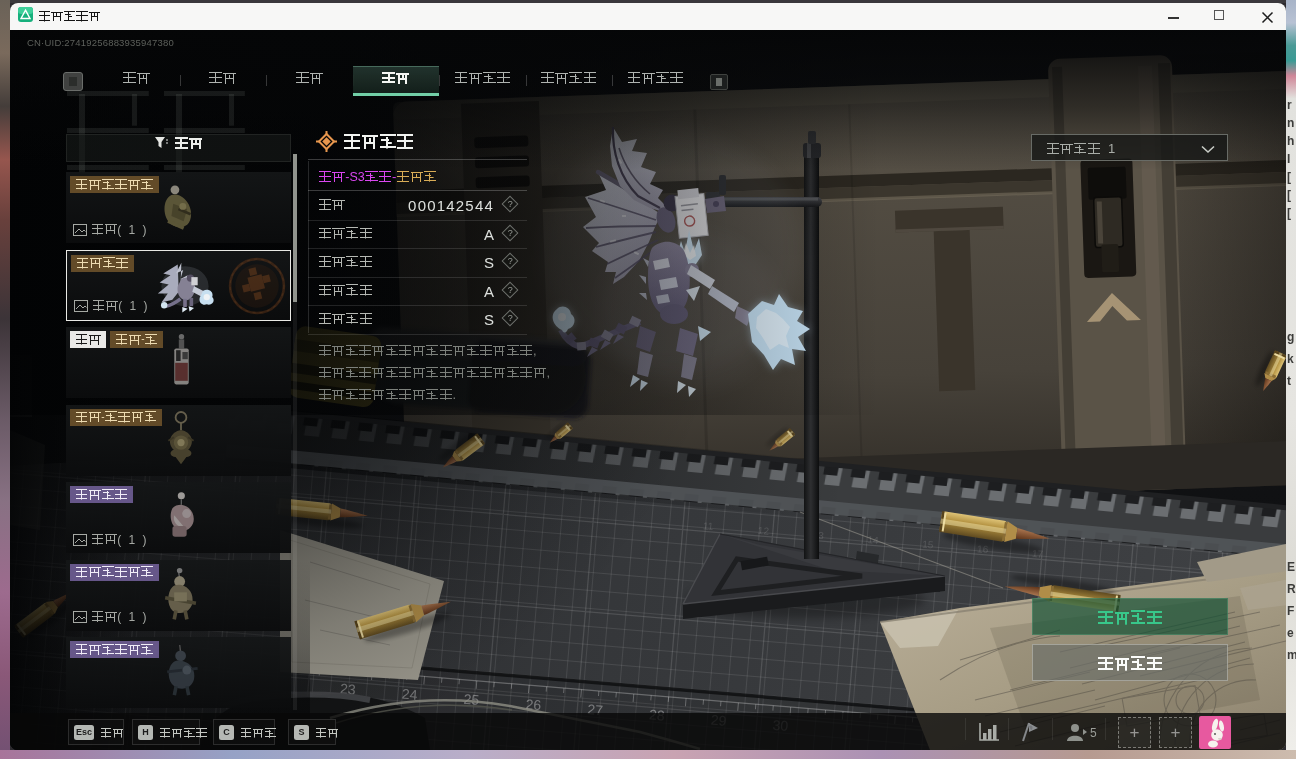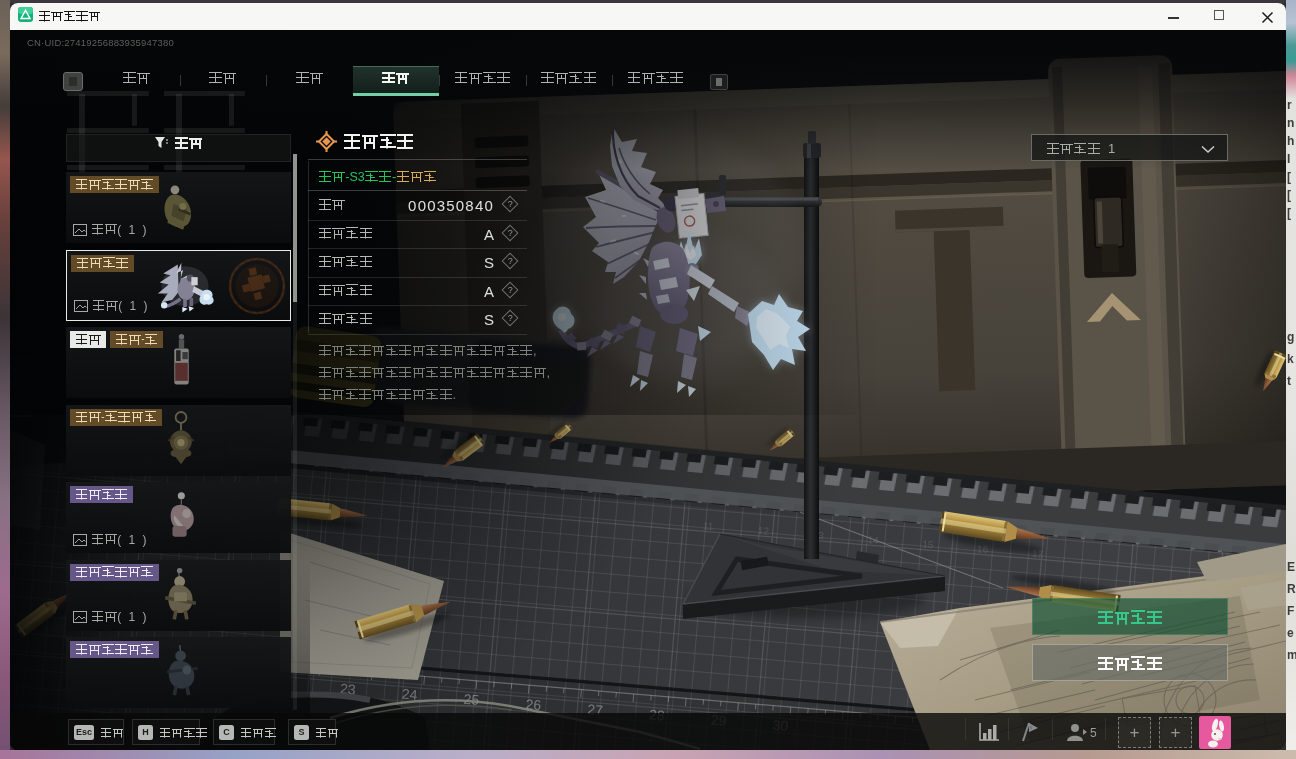--- a/index.html
+++ b/index.html
@@ -648,24 +648,24 @@
       <rect x="7.5" y="7.5" width="6" height="6" transform="rotate(45 10.5 10.5)" fill="#e8974e"></rect>
       <g fill="#e8974e">
         <rect x="9.5" y="0" width="2" height="3"></rect>
         <rect x="9.5" y="18" width="2" height="3"></rect>
         <rect x="0" y="9.5" width="3" height="2"></rect>
         <rect x="18" y="9.5" width="3" height="2"></rect>
       </g>
     </svg>
 <div class="abs zh b" style="left:343px;top:133px;font-size:17px;color:#f1f3f0"><i></i><i></i><i></i><i></i></div>
 <div class="hr" style="top:159px"></div>
-<div class="abs zh" style="left:318px;top:170px;font-size:13px;color:#22c55e"><i></i><i></i><span style="font-size:12.5px">-S3</span><i></i><i></i><span>-</span><span style="color:#d8ac56"><i></i><i></i><i></i></span></div>
+<div class="abs zh" style="left:318px;top:170px;font-size:13px;color:#d946ef"><i></i><i></i><span style="font-size:12.5px">-S3</span><i></i><i></i><span>-</span><span style="color:#d8ac56"><i></i><i></i><i></i></span></div>
 <div class="hr" style="top:190px"></div>
 <div class="rowl zh" style="top:198.0px"><i></i><i></i></div>
-<div class="rowv" style="top:197.0px;letter-spacing:1.2px;font-size:15px">000350840</div>
+<div class="rowv" style="top:197.0px;letter-spacing:1.2px;font-size:15px">000142544</div>
 <div class="qd" style="top:198.0px"></div>
 <div class="hr f" style="top:219.5px"></div>
 <div class="rowl zh" style="top:226.5px"><i></i><i></i><i></i><i></i></div>
 <div class="rowv" style="top:225.5px;font-size:15px">A</div>
 <div class="qd" style="top:226.5px"></div>
 <div class="hr f" style="top:248.0px"></div>
 <div class="rowl zh" style="top:255.0px"><i></i><i></i><i></i><i></i></div>
 <div class="rowv" style="top:254.0px;font-size:15px">S</div>
 <div class="qd" style="top:255.0px"></div>
 <div class="hr f" style="top:276.5px"></div>

